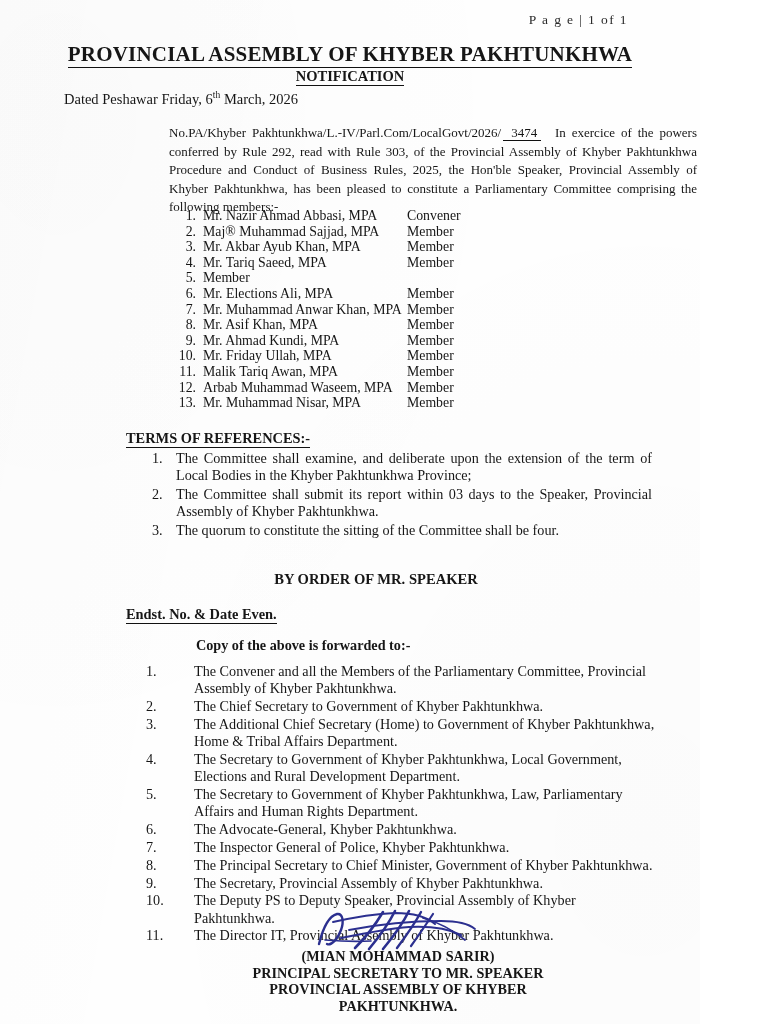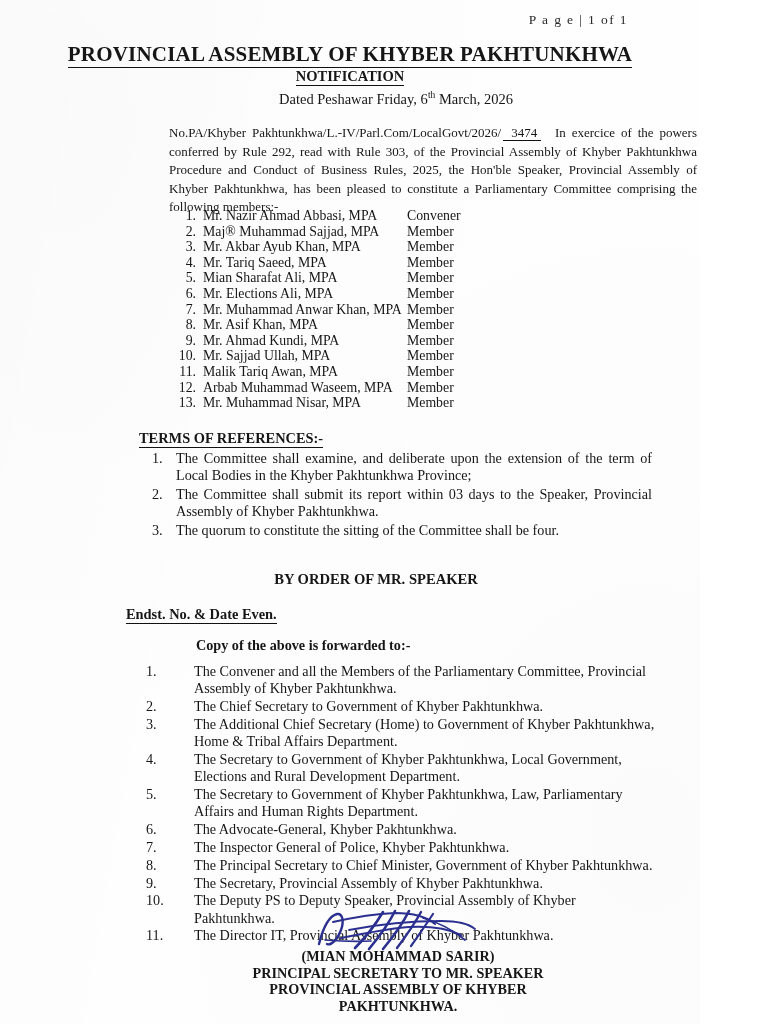--- a/index.html
+++ b/index.html
@@ -61,23 +61,23 @@
     width: 100%;
     text-align: center;
     font-weight: bold;
     font-size: 14.5px;
   }
   .dated {
     position: absolute;
     top: 90px;
     left: 0;
     width: 100%;
-    text-align: center;
+    text-align: left;
     font-size: 14.5px;
-    padding-left: 92px;
+    padding-left: 64px;
     box-sizing: border-box;
   }
   .dated sup { font-size: 9.5px; vertical-align: super; }
 
   .body-para {
     position: absolute;
     top: 124px;
     left: 126px;
     width: 528px;
     font-size: 13px;
@@ -112,21 +112,21 @@
   .member-name { flex: 1 1 auto; }
   .member-role { width: 105px; flex: 0 0 auto; }
 
   .tor-heading {
     position: absolute;
     top: 430px;
     left: 126px;
     font-weight: bold;
     font-size: 14.4px;
   }
-  .tor-heading span { border-bottom: 1.6px solid #111; padding-bottom: 1px; margin-left: 13px; }
+  .tor-heading span { border-bottom: 1.6px solid #111; padding-bottom: 1px; }
 
   .tor-list {
     position: absolute;
     top: 450px;
     left: 152px;
     width: 500px;
     font-size: 14.2px;
   }
   .tor-item {
     display: flex;
@@ -233,21 +233,20 @@
         <span class="member-name">Mr. Akbar Ayub Khan, MPA</span>
         <span class="member-role">Member</span>
       </div>
       <div class="member-row">
         <span class="member-num">4.</span>
         <span class="member-name">Mr. Tariq Saeed, MPA</span>
         <span class="member-role">Member</span>
       </div>
       <div class="member-row">
         <span class="member-num">5.</span>
-        <span class="member-name">Mian Sharafat Ali, MPA</span>
         <span class="member-role">Member</span>
       </div>
       <div class="member-row">
         <span class="member-num">6.</span>
         <span class="member-name">Mr. Elections Ali, MPA</span>
         <span class="member-role">Member</span>
       </div>
       <div class="member-row">
         <span class="member-num">7.</span>
         <span class="member-name">Mr. Muhammad Anwar Khan, MPA</span>
@@ -258,21 +257,21 @@
         <span class="member-name">Mr. Asif Khan, MPA</span>
         <span class="member-role">Member</span>
       </div>
       <div class="member-row">
         <span class="member-num">9.</span>
         <span class="member-name">Mr. Ahmad Kundi, MPA</span>
         <span class="member-role">Member</span>
       </div>
       <div class="member-row">
         <span class="member-num">10.</span>
-        <span class="member-name">Mr. Sajjad Ullah, MPA</span>
+        <span class="member-name">Mr. Friday Ullah, MPA</span>
         <span class="member-role">Member</span>
       </div>
       <div class="member-row">
         <span class="member-num">11.</span>
         <span class="member-name">Malik Tariq Awan, MPA</span>
         <span class="member-role">Member</span>
       </div>
       <div class="member-row">
         <span class="member-num">12.</span>
         <span class="member-name">Arbab Muhammad Waseem, MPA</span>

